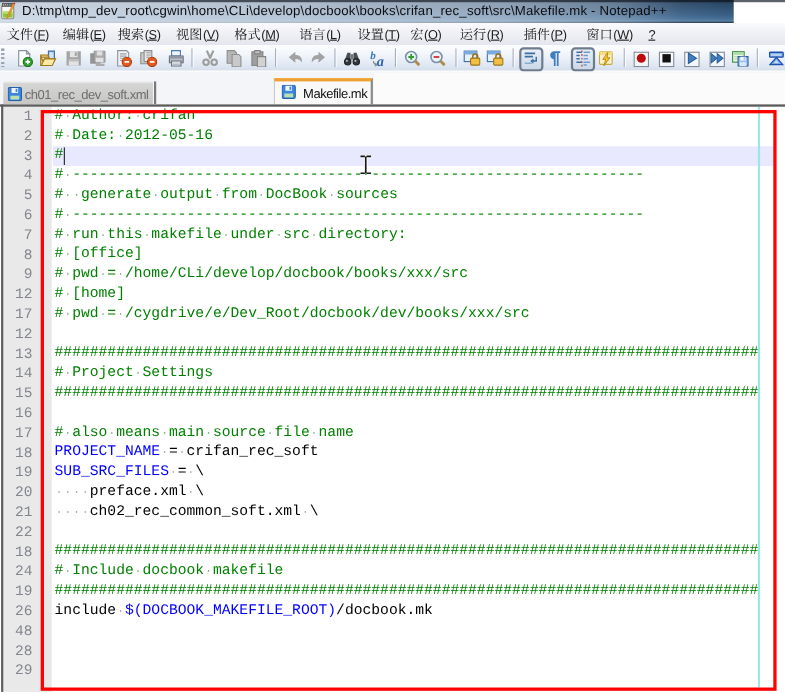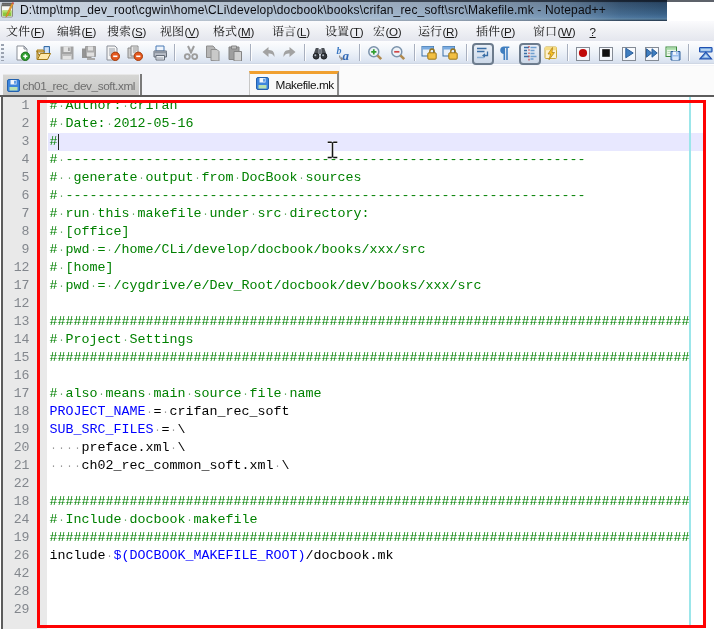--- a/index.html
+++ b/index.html
@@ -371,21 +371,21 @@
 <div class="ln">17</div>
 <div class="ln">18</div>
 <div class="ln">19</div>
 <div class="ln">20</div>
 <div class="ln">21</div>
 <div class="ln">22</div>
 <div class="ln">18</div>
 <div class="ln">24</div>
 <div class="ln">19</div>
 <div class="ln">26</div>
-<div class="ln">42</div>
+<div class="ln">48</div>
 <div class="ln">28</div>
 <div class="ln">29</div>
     </div>
     <div id="code">
 <div class="ln"><span class="c">#<s>·</s>Author:<s>·</s>crifan</span></div>
 <div class="ln"><span class="c">#<s>·</s>Date:<s>·</s>2012-05-16</span></div>
 <div class="ln"><span class="c">#</span></div>
 <div class="ln"><span class="c">#<s>·</s>-----------------------------------------------------------------</span></div>
 <div class="ln"><span class="c">#<s>·</s><s>·</s>generate<s>·</s>output<s>·</s>from<s>·</s>DocBook<s>·</s>sources</span></div>
 <div class="ln"><span class="c">#<s>·</s>-----------------------------------------------------------------</span></div>

